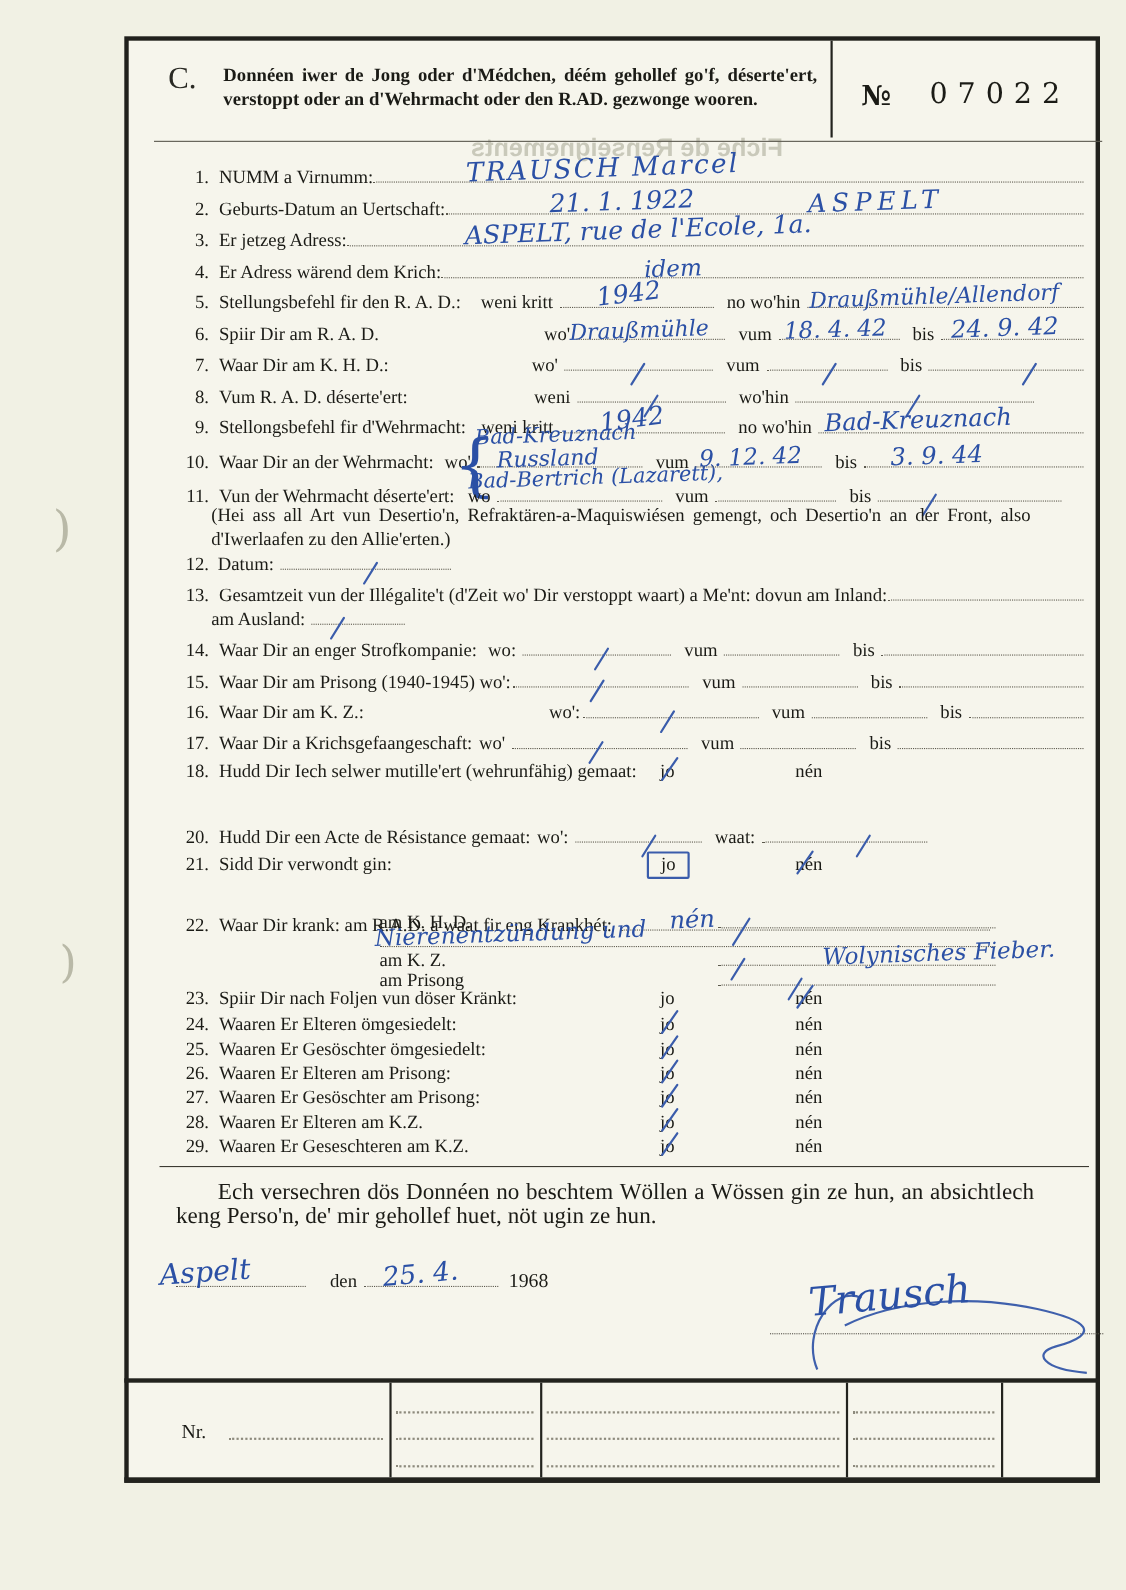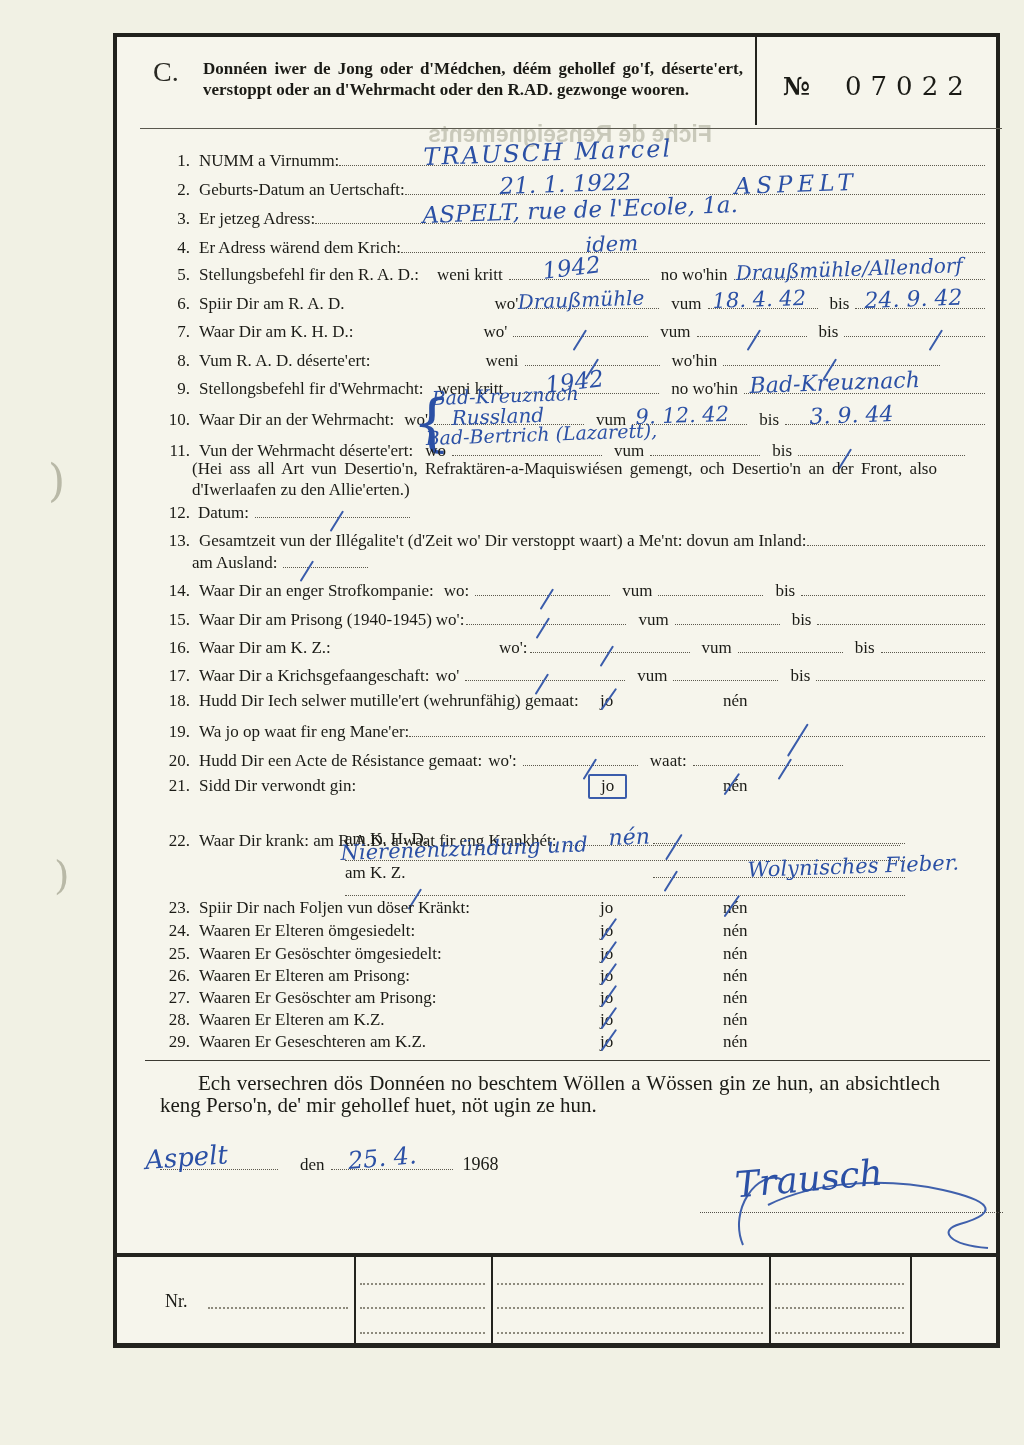--- a/index.html
+++ b/index.html
@@ -288,27 +288,20 @@
     <span class="dot g"></span>
   </div>
 
   <div class="row" style="top:691px">
     <span class="num">18.</span>
     <span class="lbl">Hudd Dir Iech selwer mutille'ert (wehrunfähig) gemaat:</span>
     <span class="yn" style="left:440px"><span class="ynslash"></span><span>jo</span></span>
     <span class="yn" style="left:563px">nén</span>
   </div>
 
-  <div class="row" style="top:719px">
-    <span class="num">19.</span>
-    <span class="lbl">Wa jo op waat fir eng Mane'er:</span>
-    <span class="dot g">
-        <span class="sl" style="left:370px;width:38px"></span>
-      </span>
-  </div>
 
   <div class="row" style="top:748px">
     <span class="num">20.</span>
     <span class="lbl">Hudd Dir een Acte de Résistance gemaat:</span>
     <span class="fl" style="margin-left:6px">wo':</span>
     <span class="dot" style="width:115px">
         <span class="sl" style="left:55px"></span>
       </span>
     <span class="fl">waat:</span>
     <span class="dot" style="width:150px">
@@ -342,20 +335,21 @@
     </span>
   </div>
   <div class="row" style="top:860px;left:345px;width:560px;">
     <span class="lbl" style="margin-left:0;width:308px">am K. Z.</span>
     <span class="dot g">
       <span class="sl" style="left:6px"></span>
       <span class="hw" style="left:95px;font-size:21px;">Wolynisches Fieber.</span>
     </span>
   </div>
   <div class="row" style="top:878px;left:345px;width:560px;">
+    <span class="lbl" style="margin-left:0;width:308px">am Prisong</span>
     <span class="dot g">
         <span class="sl" style="left:58px"></span>
       </span>
   </div>
 
   <div class="row" style="top:898px">
     <span class="num">23.</span>
     <span class="lbl">Spiir Dir nach Foljen vun döser Kränkt:</span>
     <span class="yn" style="left:440px">jo</span>
     <span class="yn" style="left:563px"><span class="ynslash"></span><span>nén</span></span>

